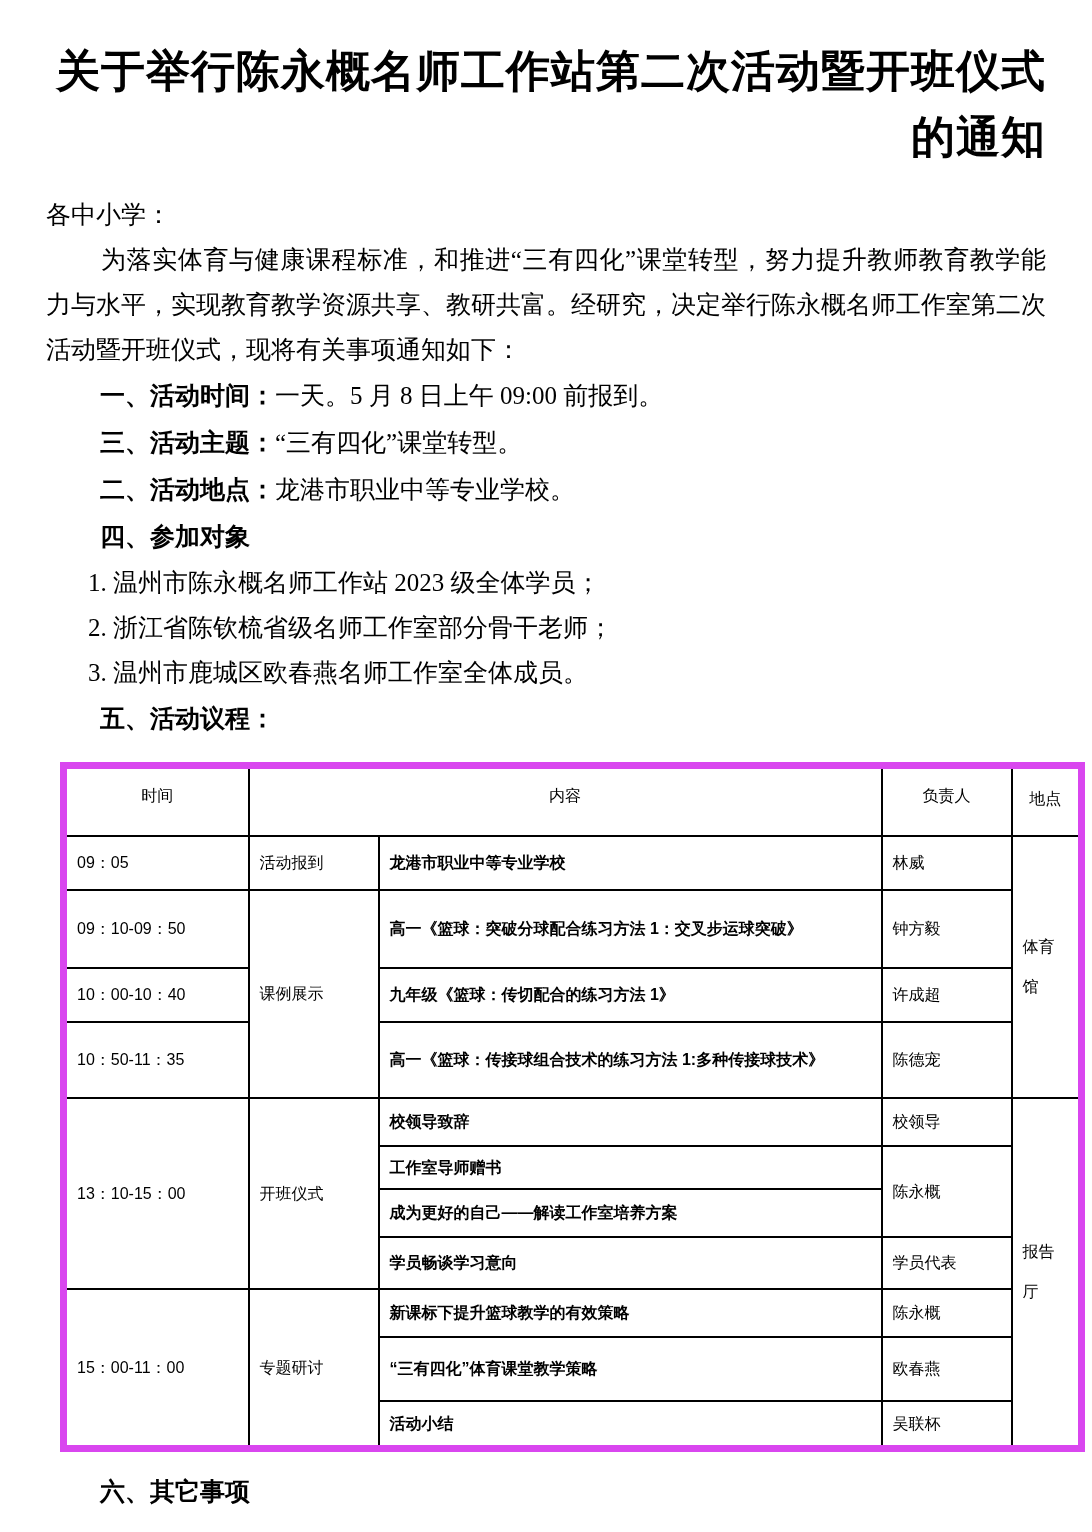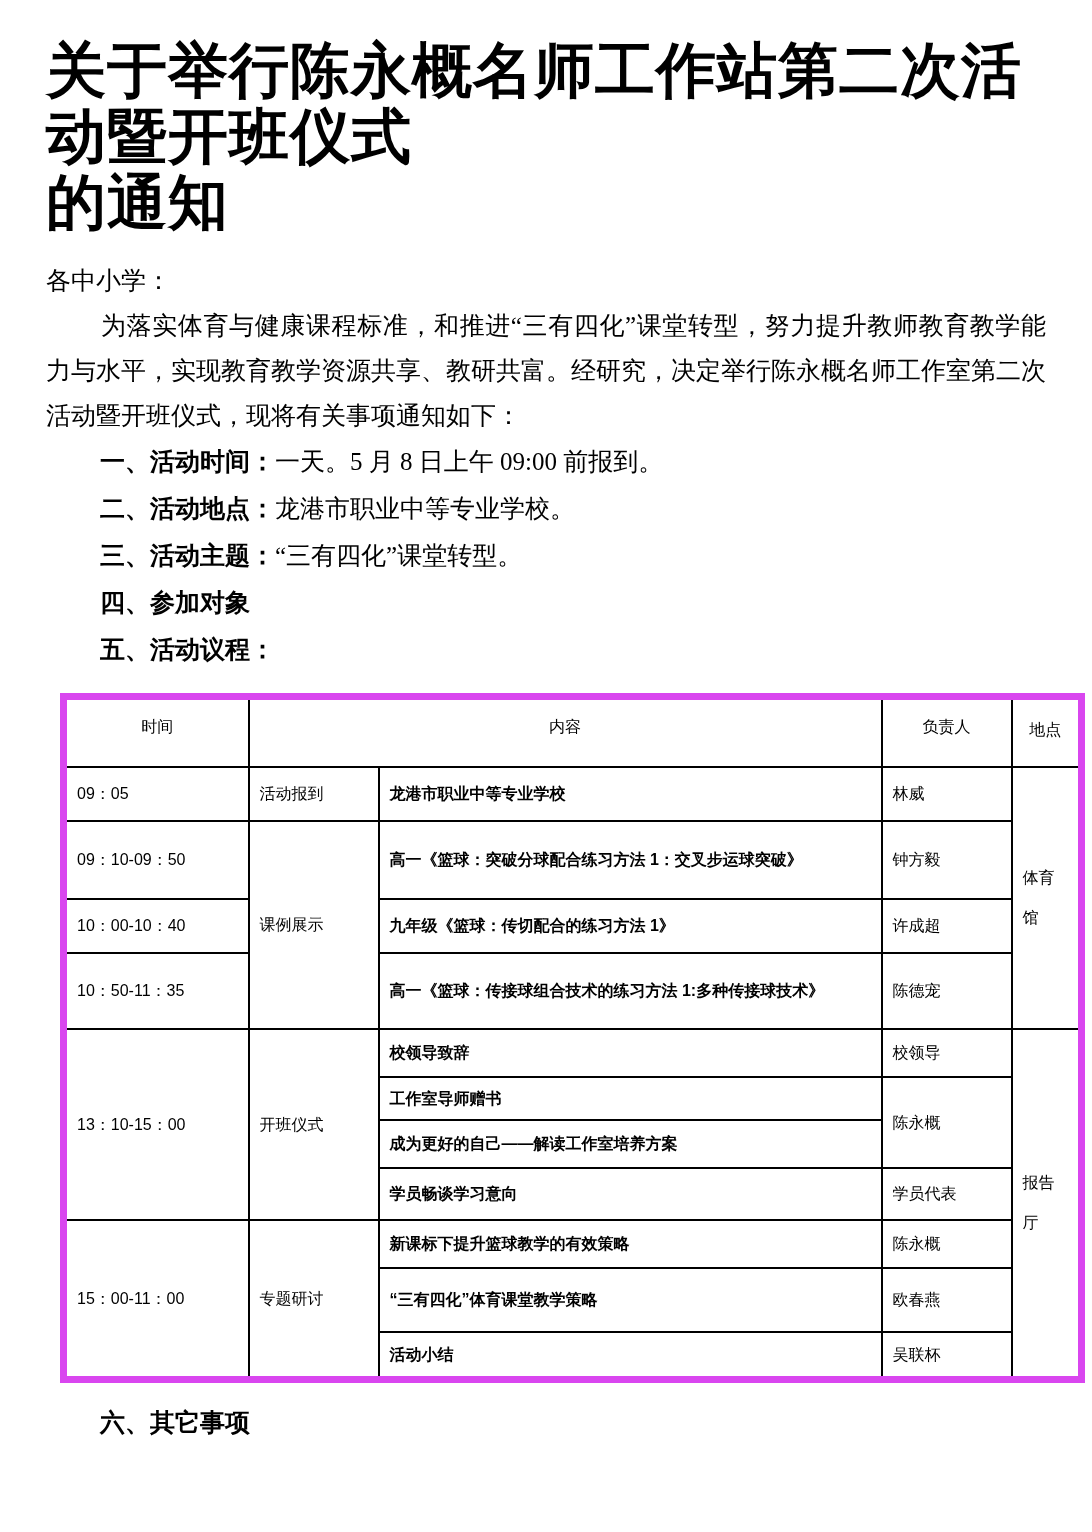--- a/index.html
+++ b/index.html
@@ -14,24 +14,24 @@
     height: 1532px;
     box-sizing: border-box;
     padding: 26px 46px 0 46px;
     overflow: hidden;
     font-family: "Liberation Serif", "DejaVu Serif", serif;
     font-size: 25px;
     line-height: 45px;
   }
   h1.title {
     margin: 12px 0 22px 0;
-    text-align: left;
-    font-family: Liberation Serif, serif;
+    text-align: right;
+    font-family: Liberation Sans, sans-serif;
     font-weight: 900;
-    font-size: 60px;
+    font-size: 44px;
     line-height: 66px;
     letter-spacing: 1px;
   }
   h1.title .t-line { display: block; }
   p.salutation { margin: 0; }
   p.intro {
     margin: 0;
     text-indent: 2.2em;
     text-align: justify;
   }
@@ -90,29 +90,34 @@
   </h1>
 
   <p class="salutation">各中小学：</p>
 
   <p class="intro">为落实体育与健康课程标准，和推进“三有四化”课堂转型，努力提升教师教育教学能力与水平，实现教育教学资源共享、教研共富。经研究，决定举行陈永概名师工作室第二次活动暨开班仪式，现将有关事项通知如下：</p>
 
   <div class="item">
     <span class="hd">一、活动时间：</span><span>一天。5 月 8 日上午 09:00 前报到。</span>
   </div>
   <div class="item">
-    <span class="hd">二、活动地点：</span><span>龙港市职业中等专业学校。</span>
+    <span class="hd">三、活动主题：</span><span>“三有四化”课堂转型。</span>
   </div>
   <div class="item">
-    <span class="hd">三、活动主题：</span><span>“三有四化”课堂转型。</span>
+    <span class="hd">二、活动地点：</span><span>龙港市职业中等专业学校。</span>
   </div>
   <div class="item">
     <span class="hd">四、参加对象</span>
   </div>
 
+  <div class="plist">
+    <div class="p-line">1. 温州市陈永概名师工作站 2023 级全体学员；</div>
+    <div class="p-line">2. 浙江省陈钦梳省级名师工作室部分骨干老师；</div>
+    <div class="p-line">3. 温州市鹿城区欧春燕名师工作室全体成员。</div>
+  </div>
 
   <div class="item">
     <span class="hd">五、活动议程：</span>
   </div>
 
   <table class="agenda">
     <colgroup>
       <col style="width:185px">
       <col style="width:130px">
       <col style="width:503px">

